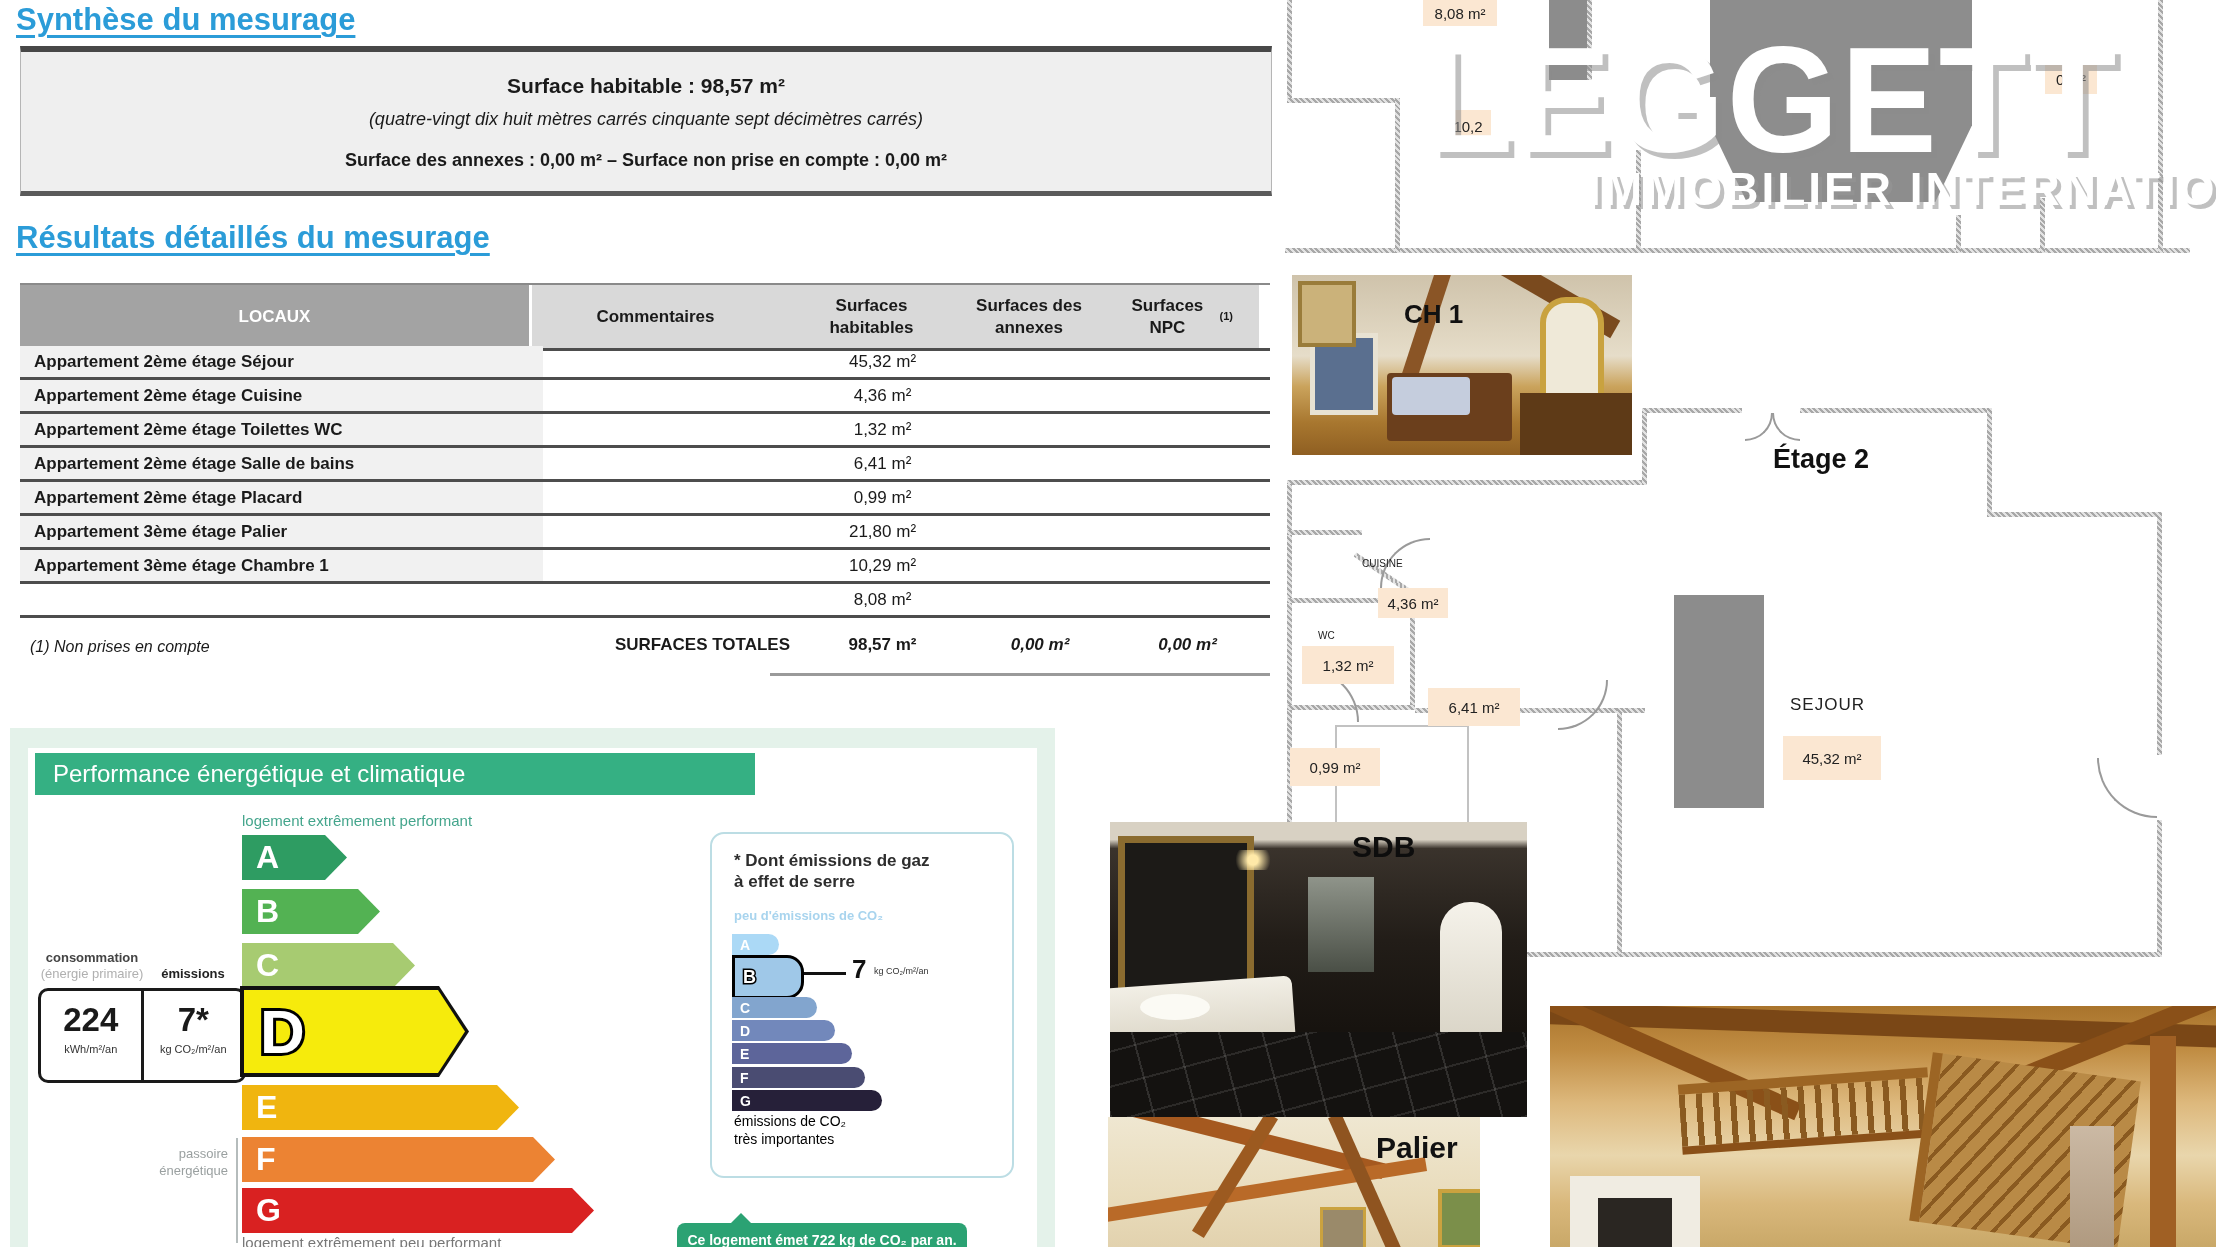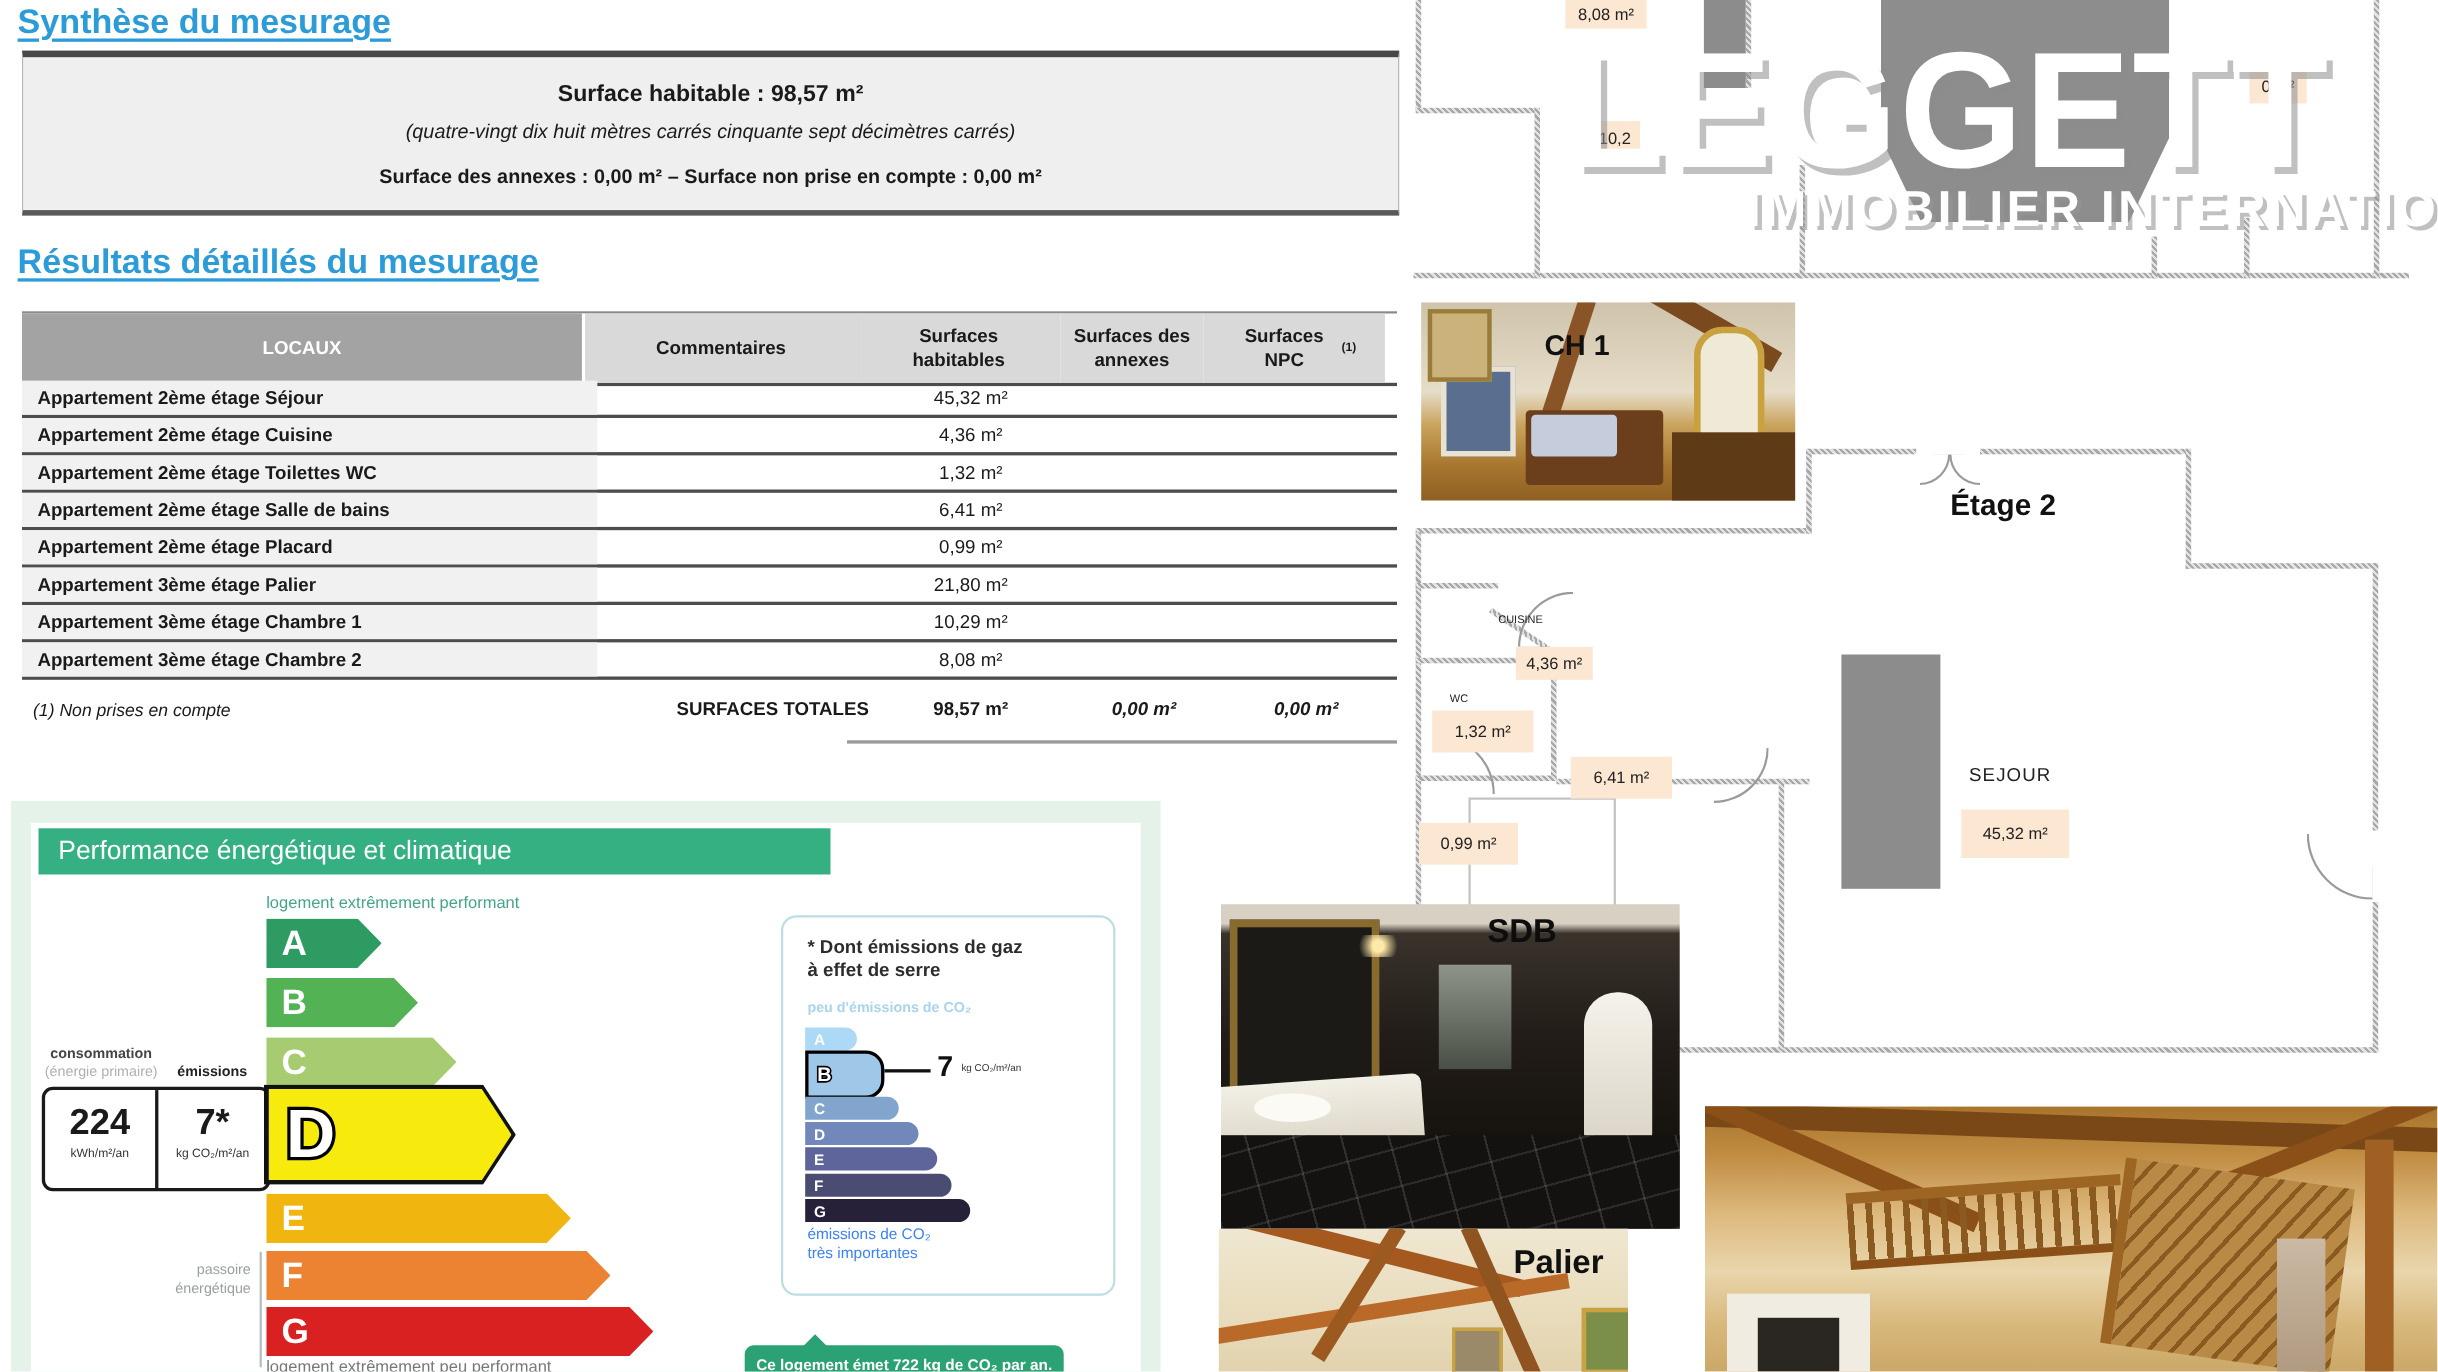--- a/index.html
+++ b/index.html
@@ -63,21 +63,21 @@
   #ghg .title{position:absolute;left:22px;top:16px;width:230px;font-size:17px;font-weight:bold;
               color:#2d2d2d;line-height:1.25;}
   #ghg .toplbl{position:absolute;left:22px;top:74px;font-size:13px;color:#a8d4ee;font-weight:bold;}
   .gbar{position:absolute;display:flex;align-items:center;border-radius:0 12px 12px 0;}
   .gbar span{color:#fff;font-weight:bold;font-size:14px;padding-left:8px;}
   .gbar.sel{border:3px solid #000;border-radius:0 17px 17px 0;}
   .gbar.sel span{font-size:18px;-webkit-text-stroke:3px #000;paint-order:stroke fill;}
   #ghg .vline{position:absolute;left:92px;top:138px;width:42px;height:3px;background:#111;}
   #ghg .vval{position:absolute;left:140px;top:120px;font-size:26px;font-weight:bold;color:#111;}
   #ghg .vunit{position:absolute;left:162px;top:132px;font-size:9px;color:#333;}
-  #ghg .botlbl{position:absolute;left:22px;top:278px;font-size:14px;color:#3b82f6;line-height:1.3;}
+  #ghg .botlbl{position:absolute;left:22px;top:278px;font-size:14px;color:#000000;line-height:1.3;}
   
   #bubble{position:absolute;left:667px;top:495px;width:290px;height:60px;background:#2ba273;
           border-radius:8px;color:#fff;font-weight:bold;font-size:14px;text-align:center;
           padding-top:9px;box-sizing:border-box;}
   #bubble:before{content:"";position:absolute;left:52px;top:-22px;border:12px solid transparent;
           border-bottom:12px solid #2ba273;}
   
   .wall{position:absolute;background:repeating-linear-gradient(45deg,#a8a8a8 0 2px,#e3e3e3 2px 4px);}
   .peach{position:absolute;background:#fbe7d2;display:flex;align-items:center;justify-content:center;
          font-size:15px;color:#222;overflow:hidden;white-space:nowrap;}
@@ -264,21 +264,20 @@
         </div>
         <div class="trow" style="top: 233px;">
           <div class="tname">Appartement 3ème étage Palier</div>
           <div class="tval">21,80 m²</div>
         </div>
         <div class="trow" style="top: 267px;">
           <div class="tname">Appartement 3ème étage Chambre 1</div>
           <div class="tval">10,29 m²</div>
         </div>
         <div class="trow" style="top: 301px;">
-          <div class="tname">Appartement 3ème étage Chambre 2</div>
           <div class="tval">8,08 m²</div>
         </div>
       </div>
     <div class="totals">
       <div class="abs" style="left:10px;top:20px;font-style:italic;font-size:16px;">(1)   Non prises en compte</div>
       <div class="abs" style="left:523px;top:17px;width:247px;text-align:right;font-weight:bold;">SURFACES TOTALES</div>
       <div class="abs" style="left:770px;top:17px;width:185px;text-align:center;font-weight:bold;">98,57 m²</div>
       <div class="abs" style="left:955px;top:17px;width:130px;text-align:center;font-weight:bold;font-style:italic;">0,00 m²</div>
       <div class="abs" style="left:1085px;top:17px;width:165px;text-align:center;font-weight:bold;font-style:italic;">0,00 m²</div>
       <div class="totline"></div>

